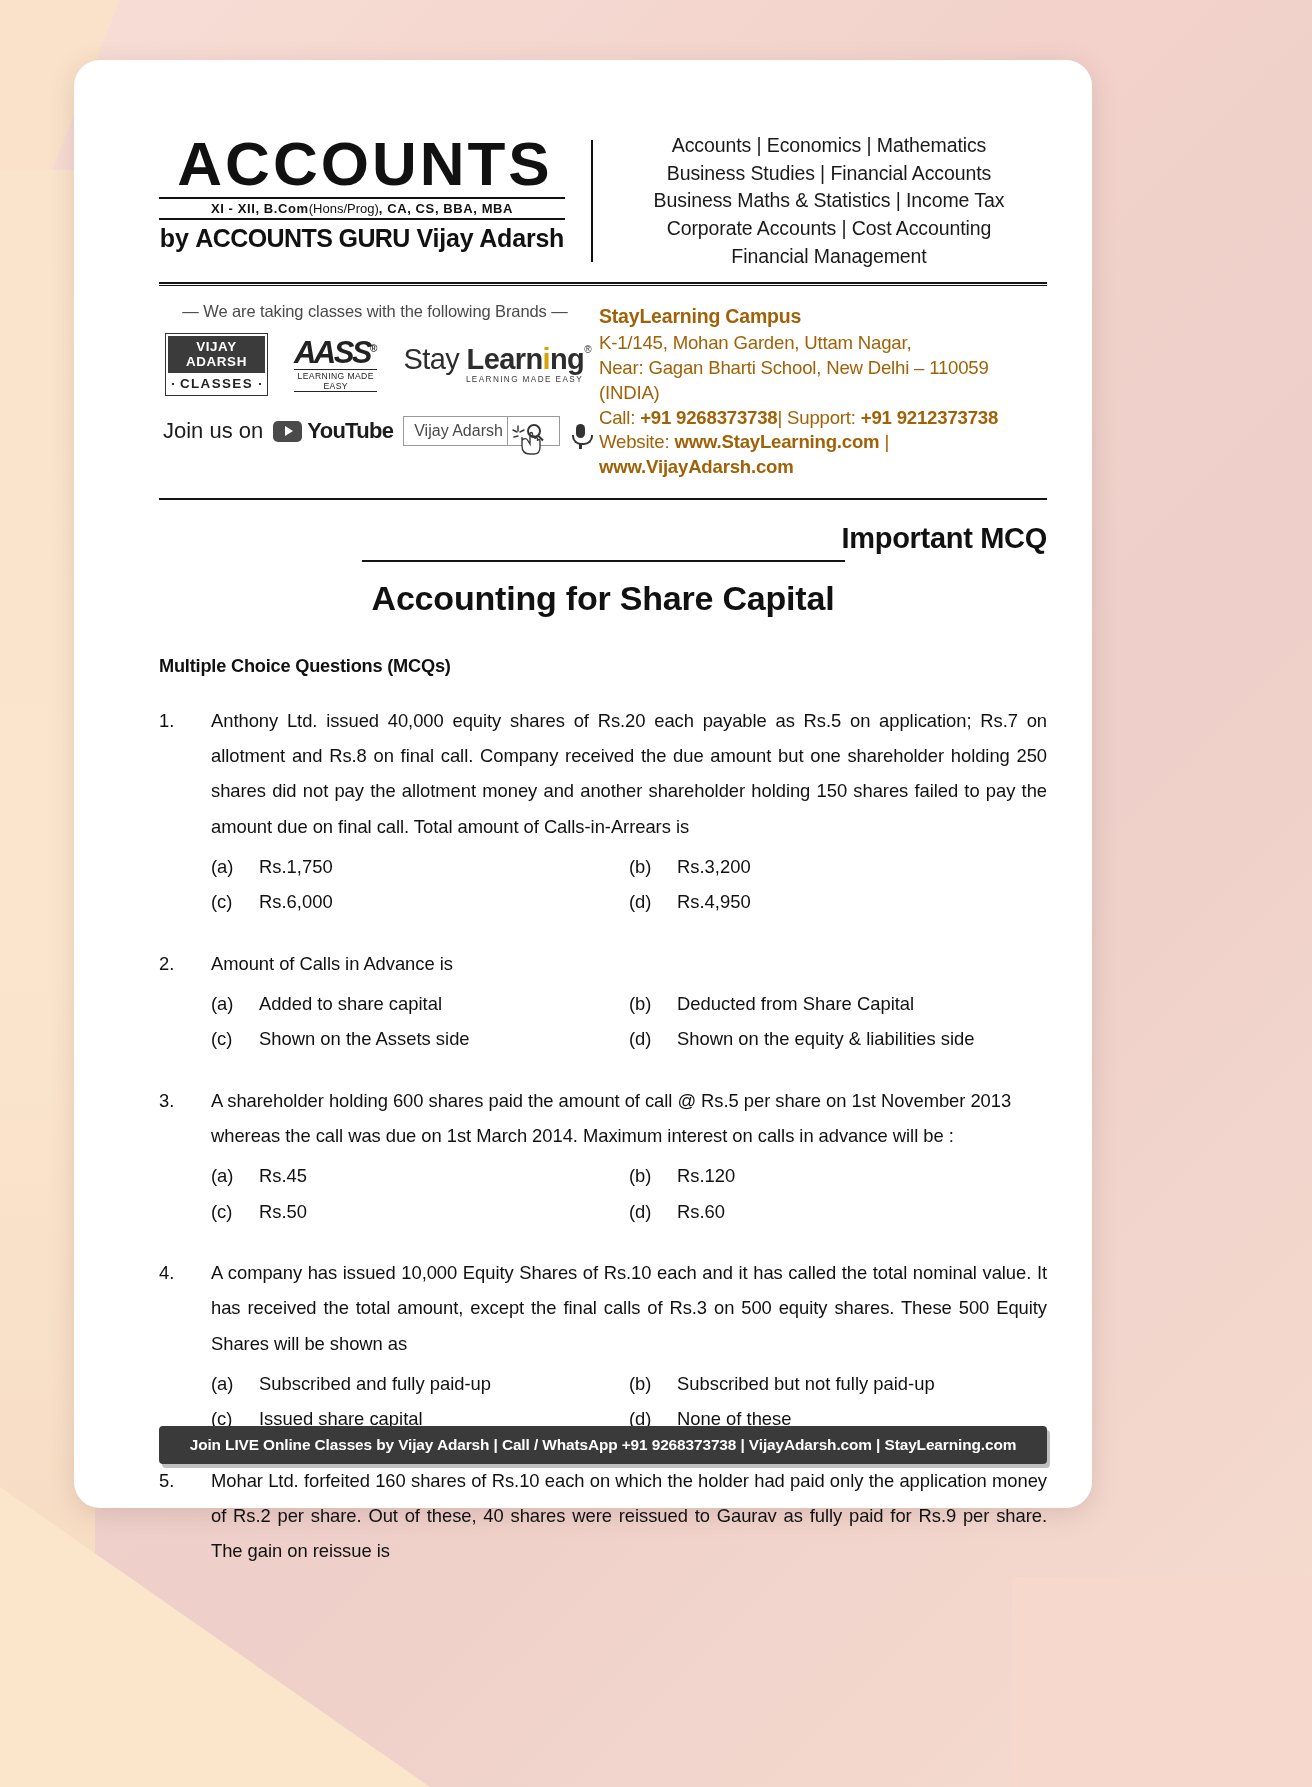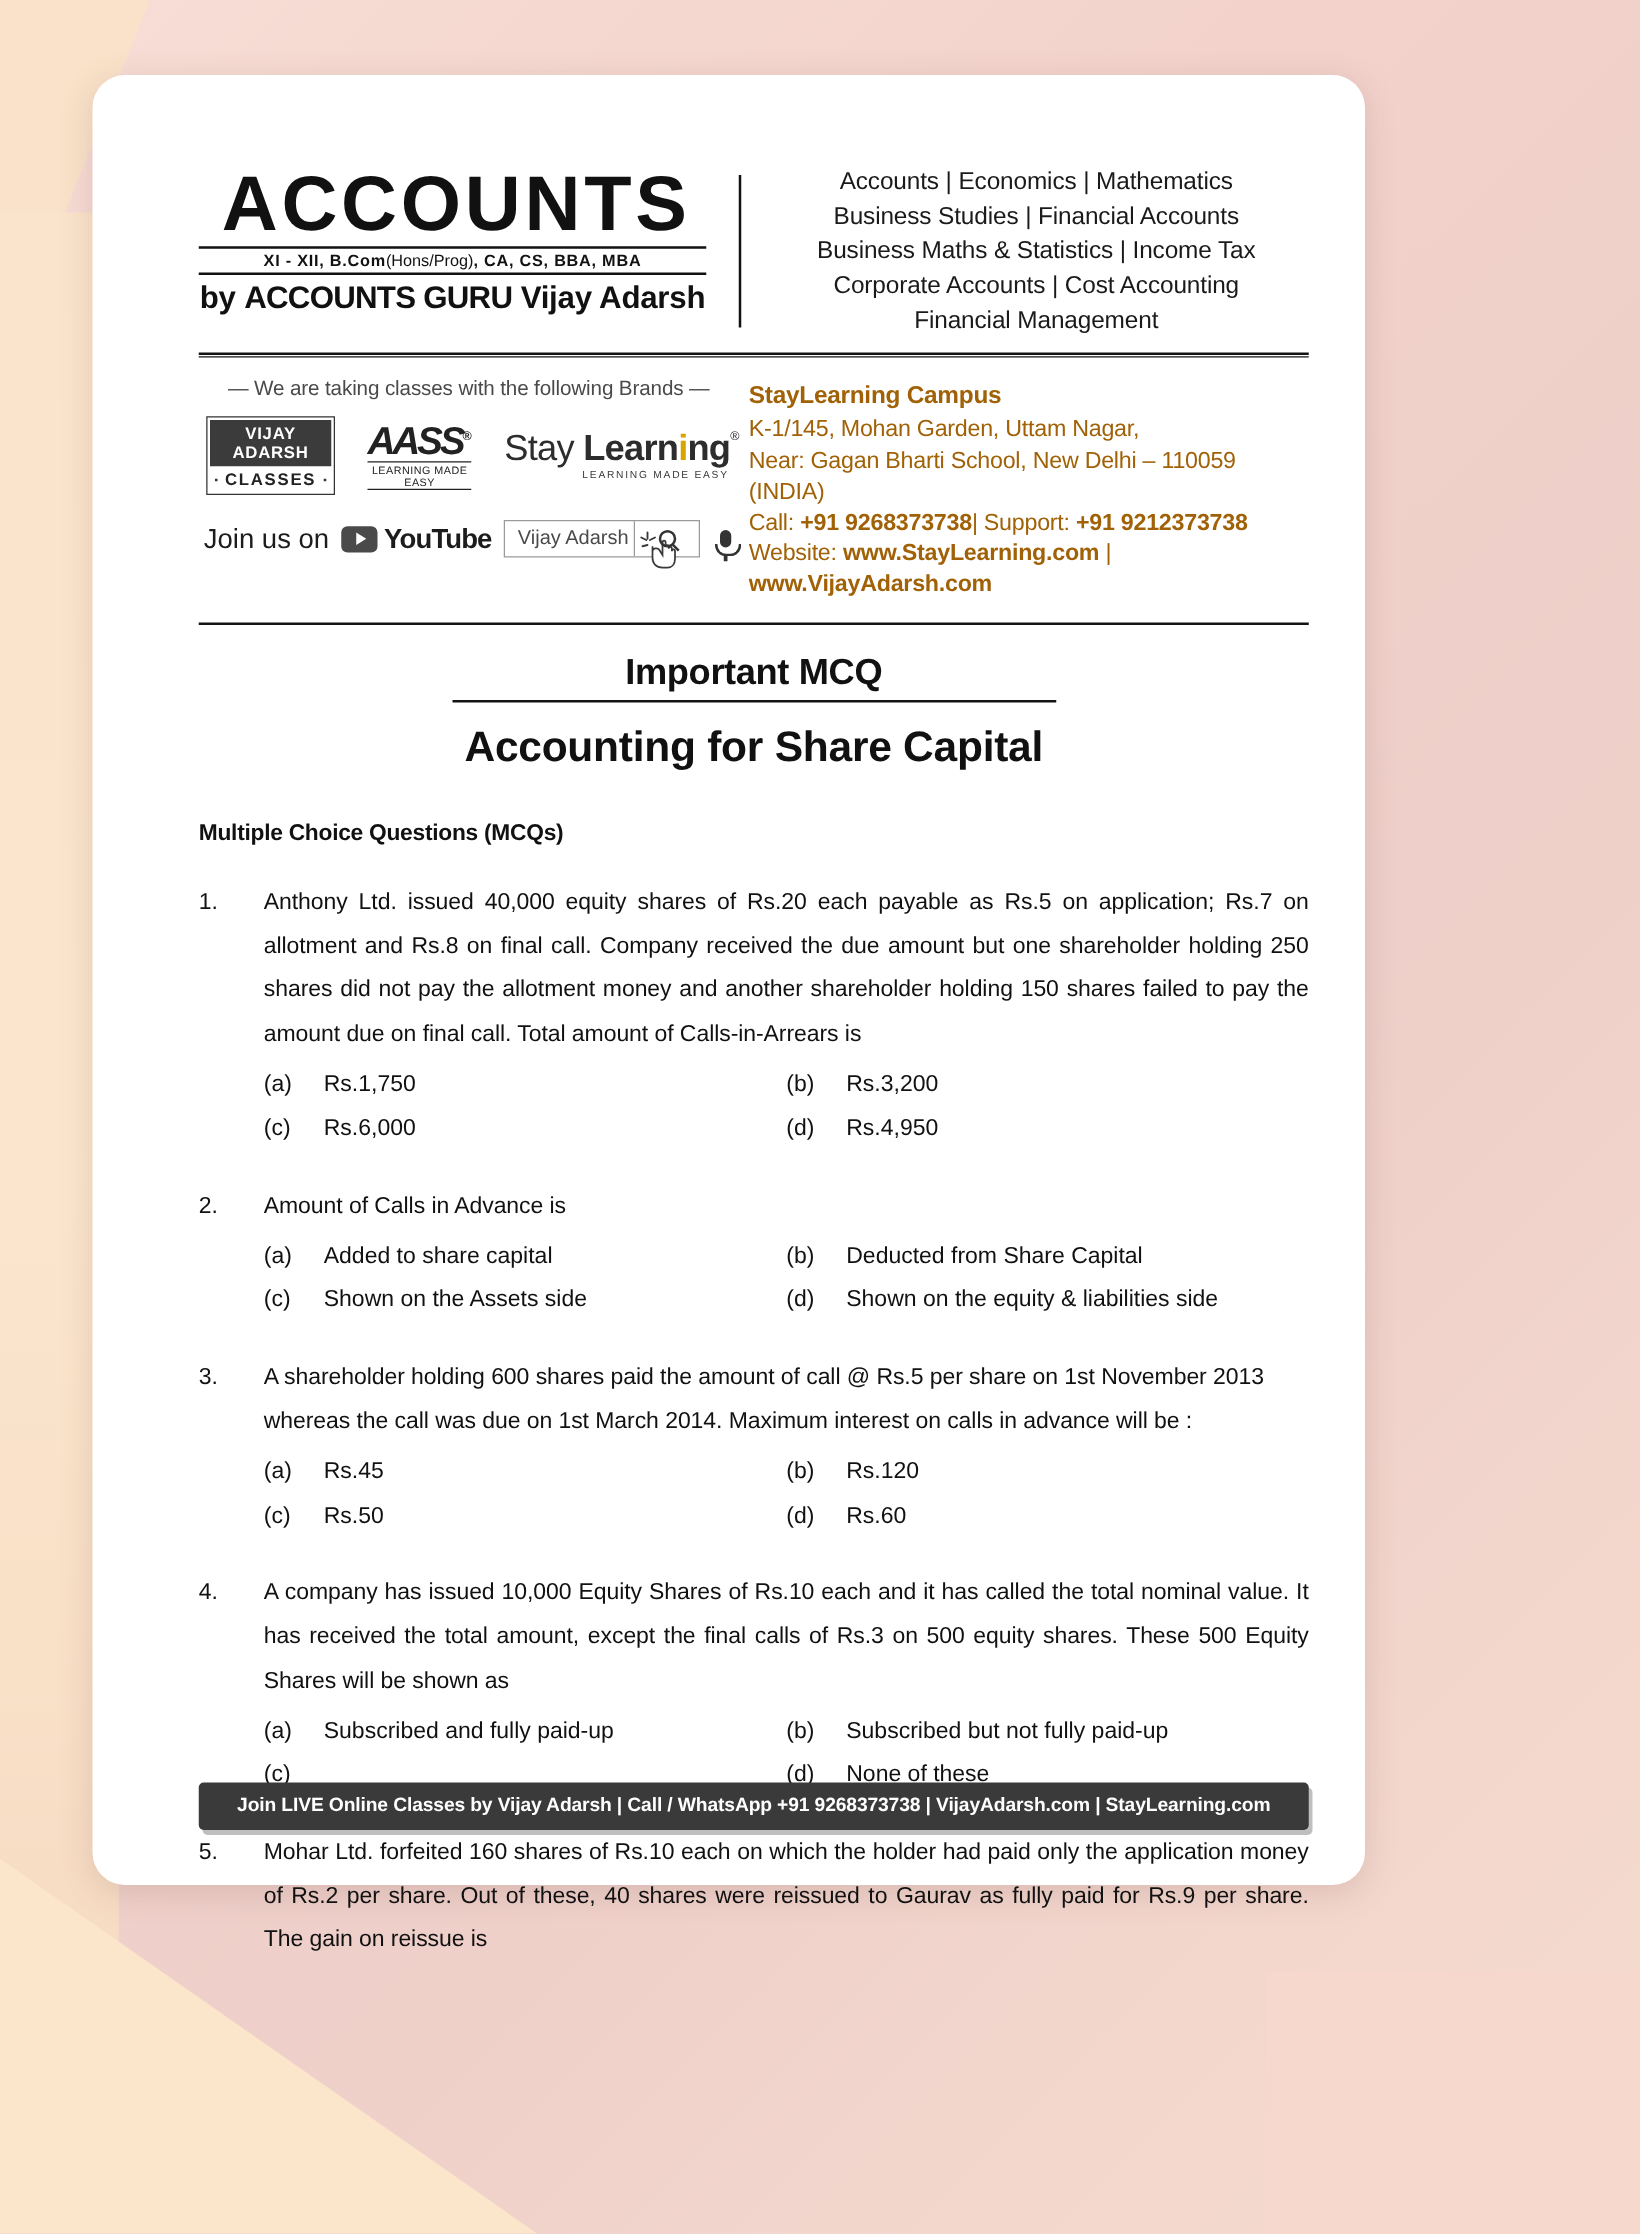--- a/index.html
+++ b/index.html
@@ -235,21 +235,21 @@
     font-size: 18.6px; color: #a16207; line-height: 1.33;
     letter-spacing: -0.2px;
   }
   .contact .c-title { font-weight: bold; font-size: 19.5px; margin-bottom: 1px; }
   .contact .b { font-weight: bold; }
 
   .hr-single { margin-top: 18px; border-top: 2.3px solid #141414; }
 
   
   .doc-title {
-    text-align: center;
+    text-align: right;
     font-size: 29px; font-weight: bold; color: #111;
     margin-top: 22px;
     letter-spacing: -0.3px;
   }
   .doc-title-rule {
     width: 483px; margin: 5px auto 0;
     border-top: 2.4px solid #141414;
   }
   .doc-subtitle {
     text-align: center;
@@ -497,20 +497,21 @@
               <span class="val">Subscribed and fully paid-up</span>
             </div>
           <div class="opt">
               <span class="lab">(b)</span>
               <span class="val">Subscribed but not fully paid-up</span>
             </div>
         </div>
         <div class="opt-line">
           <div class="opt">
               <span class="lab">(c)</span>
+              <span class="val">Issued  share capital</span>
             </div>
           <div class="opt">
               <span class="lab">(d)</span>
               <span class="val">None of these</span>
             </div>
         </div>
       </div>
     </div>
 
     <div class="q-block">

